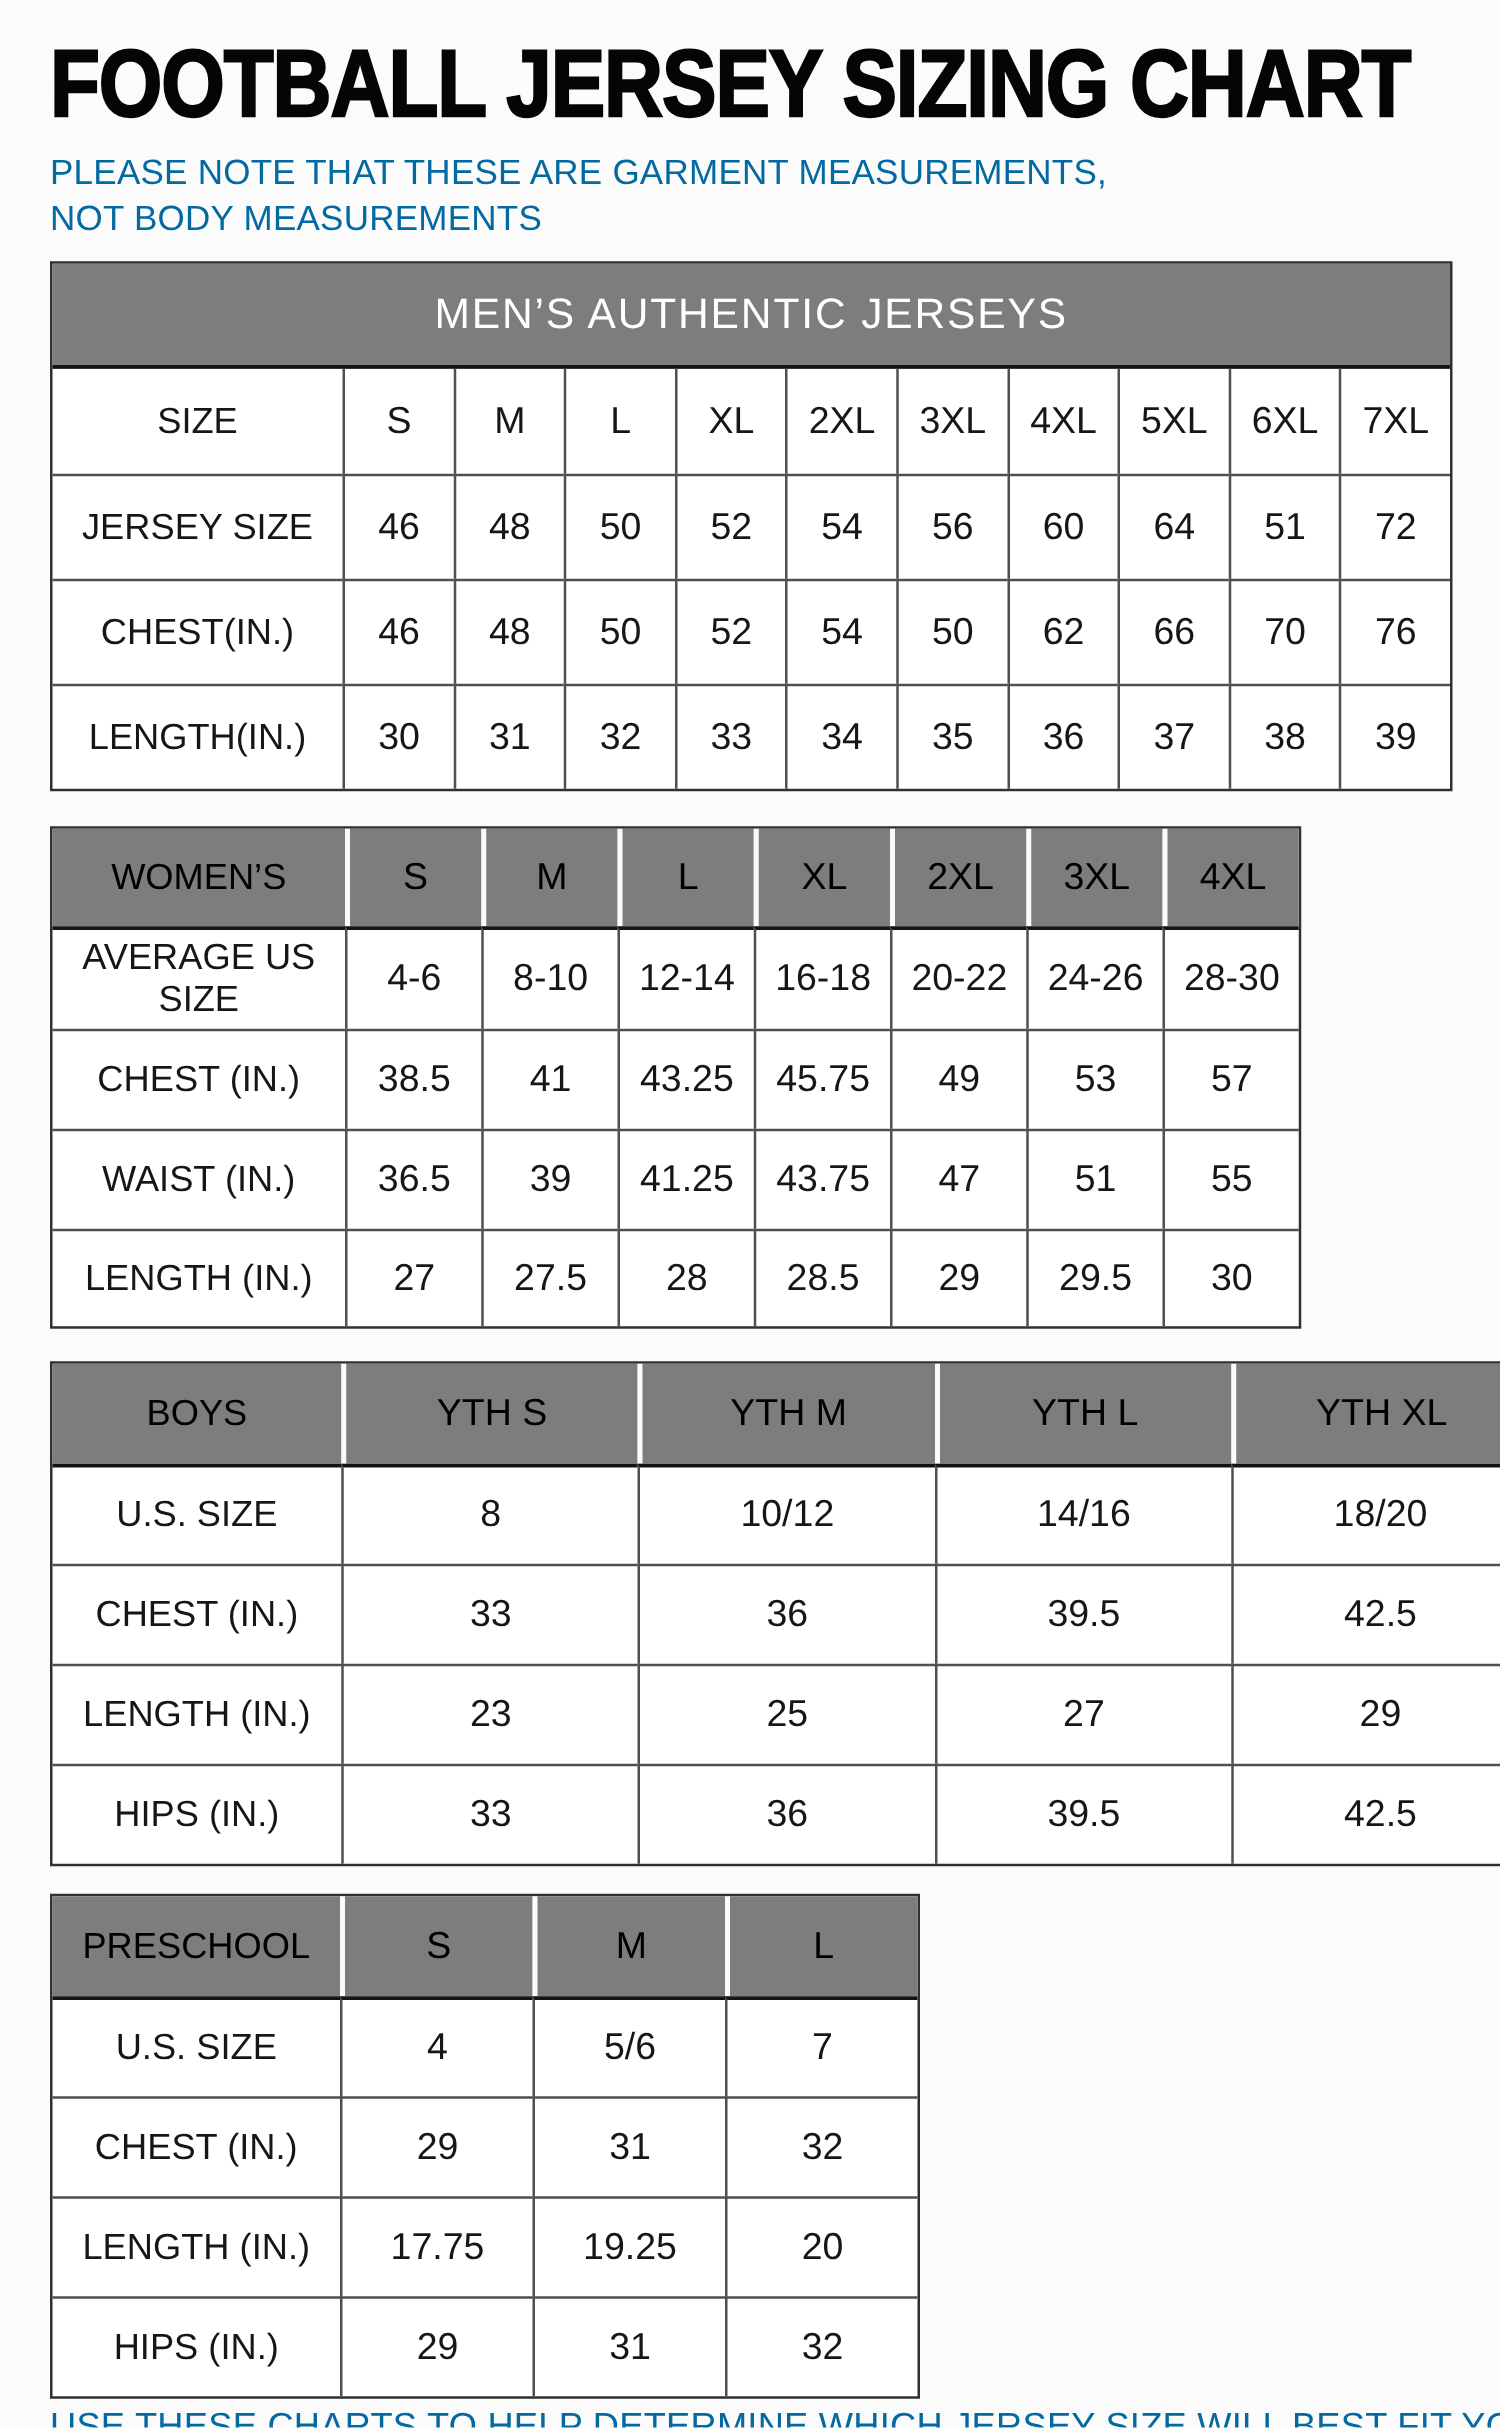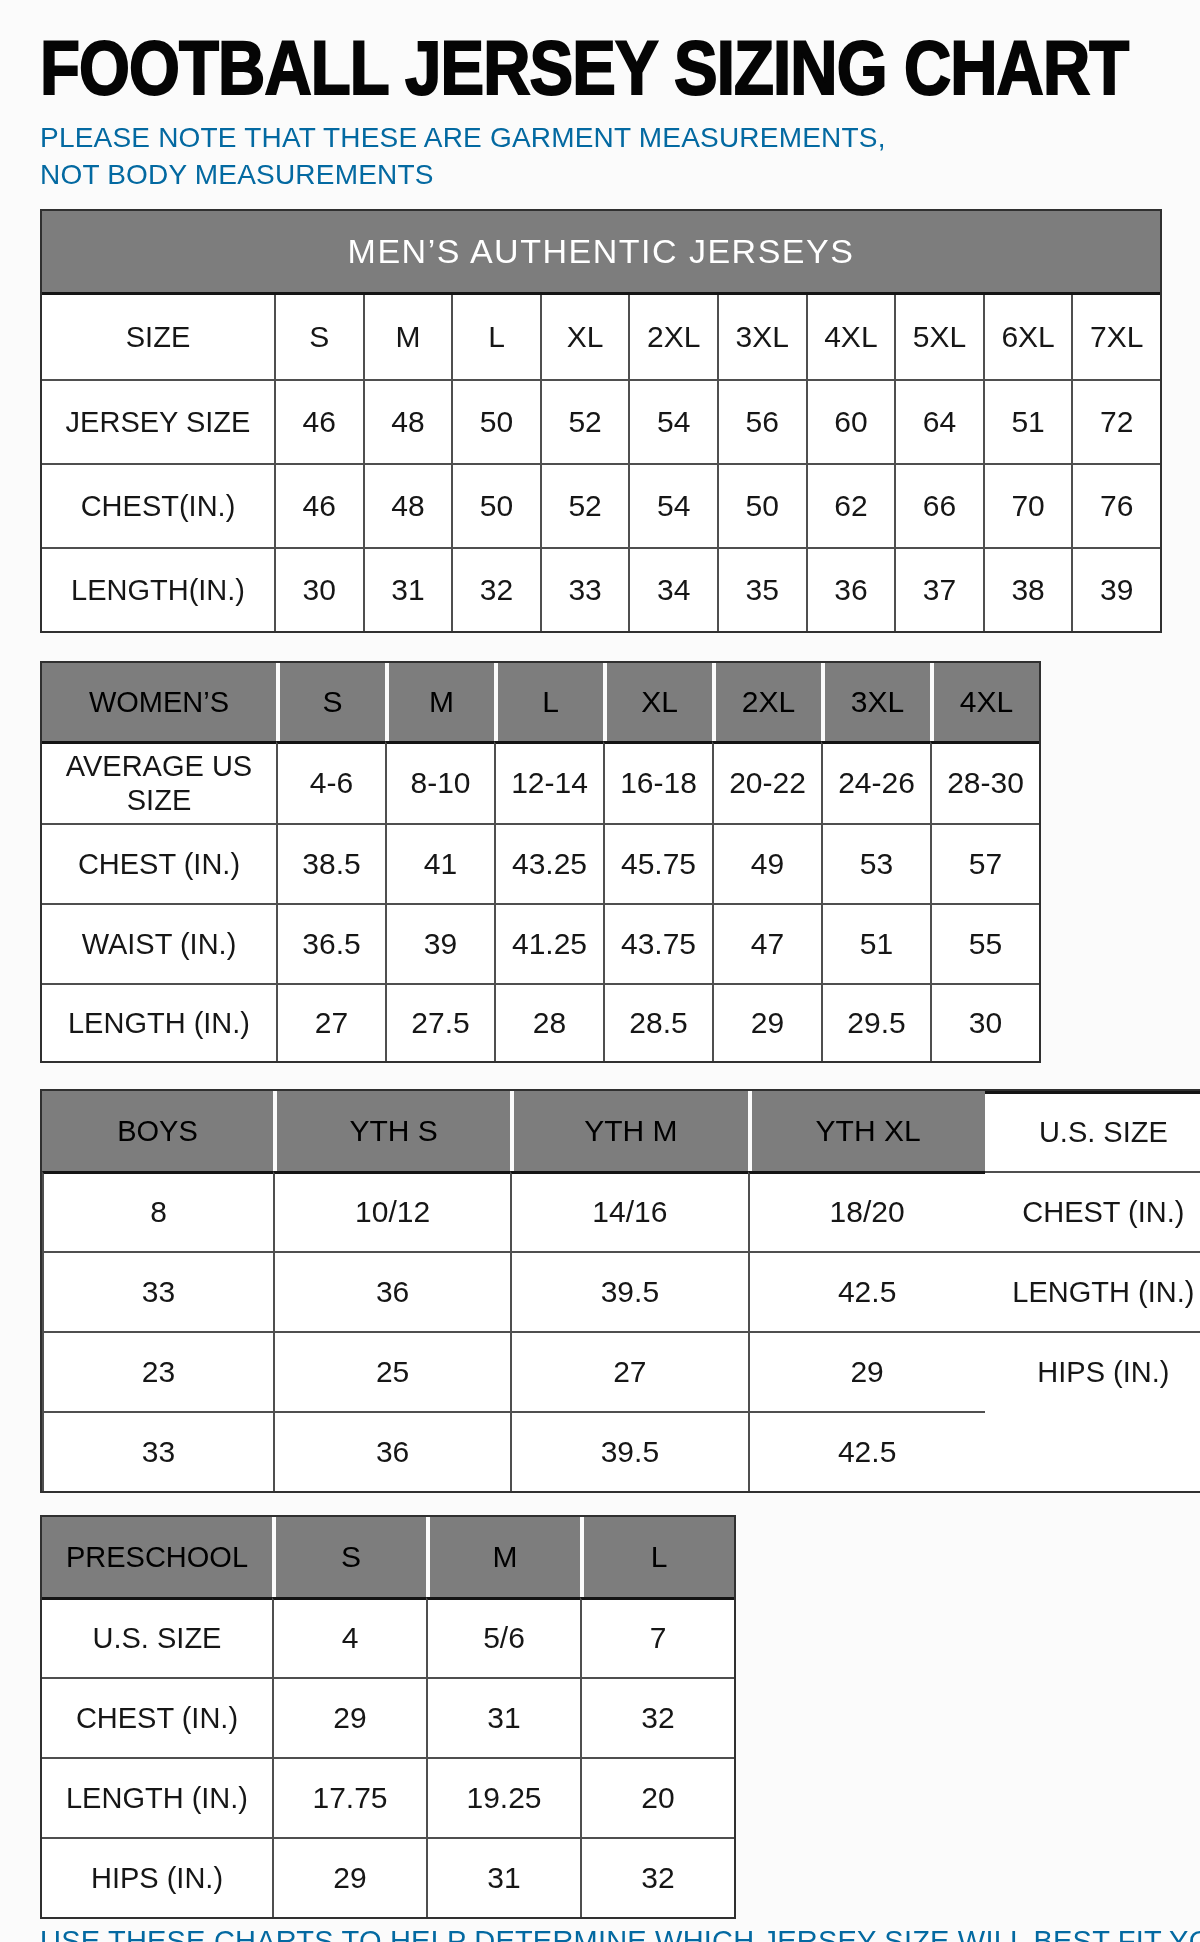--- a/index.html
+++ b/index.html
@@ -148,20 +148,21 @@
     <div class="c">28.5</div>
     <div class="c">29</div>
     <div class="c">29.5</div>
     <div class="c">30</div>
   </div>
 
   <div class="t" style="grid-template-columns:231px repeat(4,1fr);grid-template-rows:80px 80px 80px 80px 80px;width:1184px;margin-top:26px">
     <div class="c hd fc lab">BOYS</div>
     <div class="c hd">YTH S</div>
     <div class="c hd">YTH M</div>
+    <div class="c hd">YTH L</div>
     <div class="c hd">YTH XL</div>
 
     <div class="c tk fc lab">U.S. SIZE</div>
     <div class="c tk">8</div>
     <div class="c tk">10/12</div>
     <div class="c tk">14/16</div>
     <div class="c tk">18/20</div>
 
     <div class="c fc lab">CHEST (IN.)</div>
     <div class="c">33</div>

